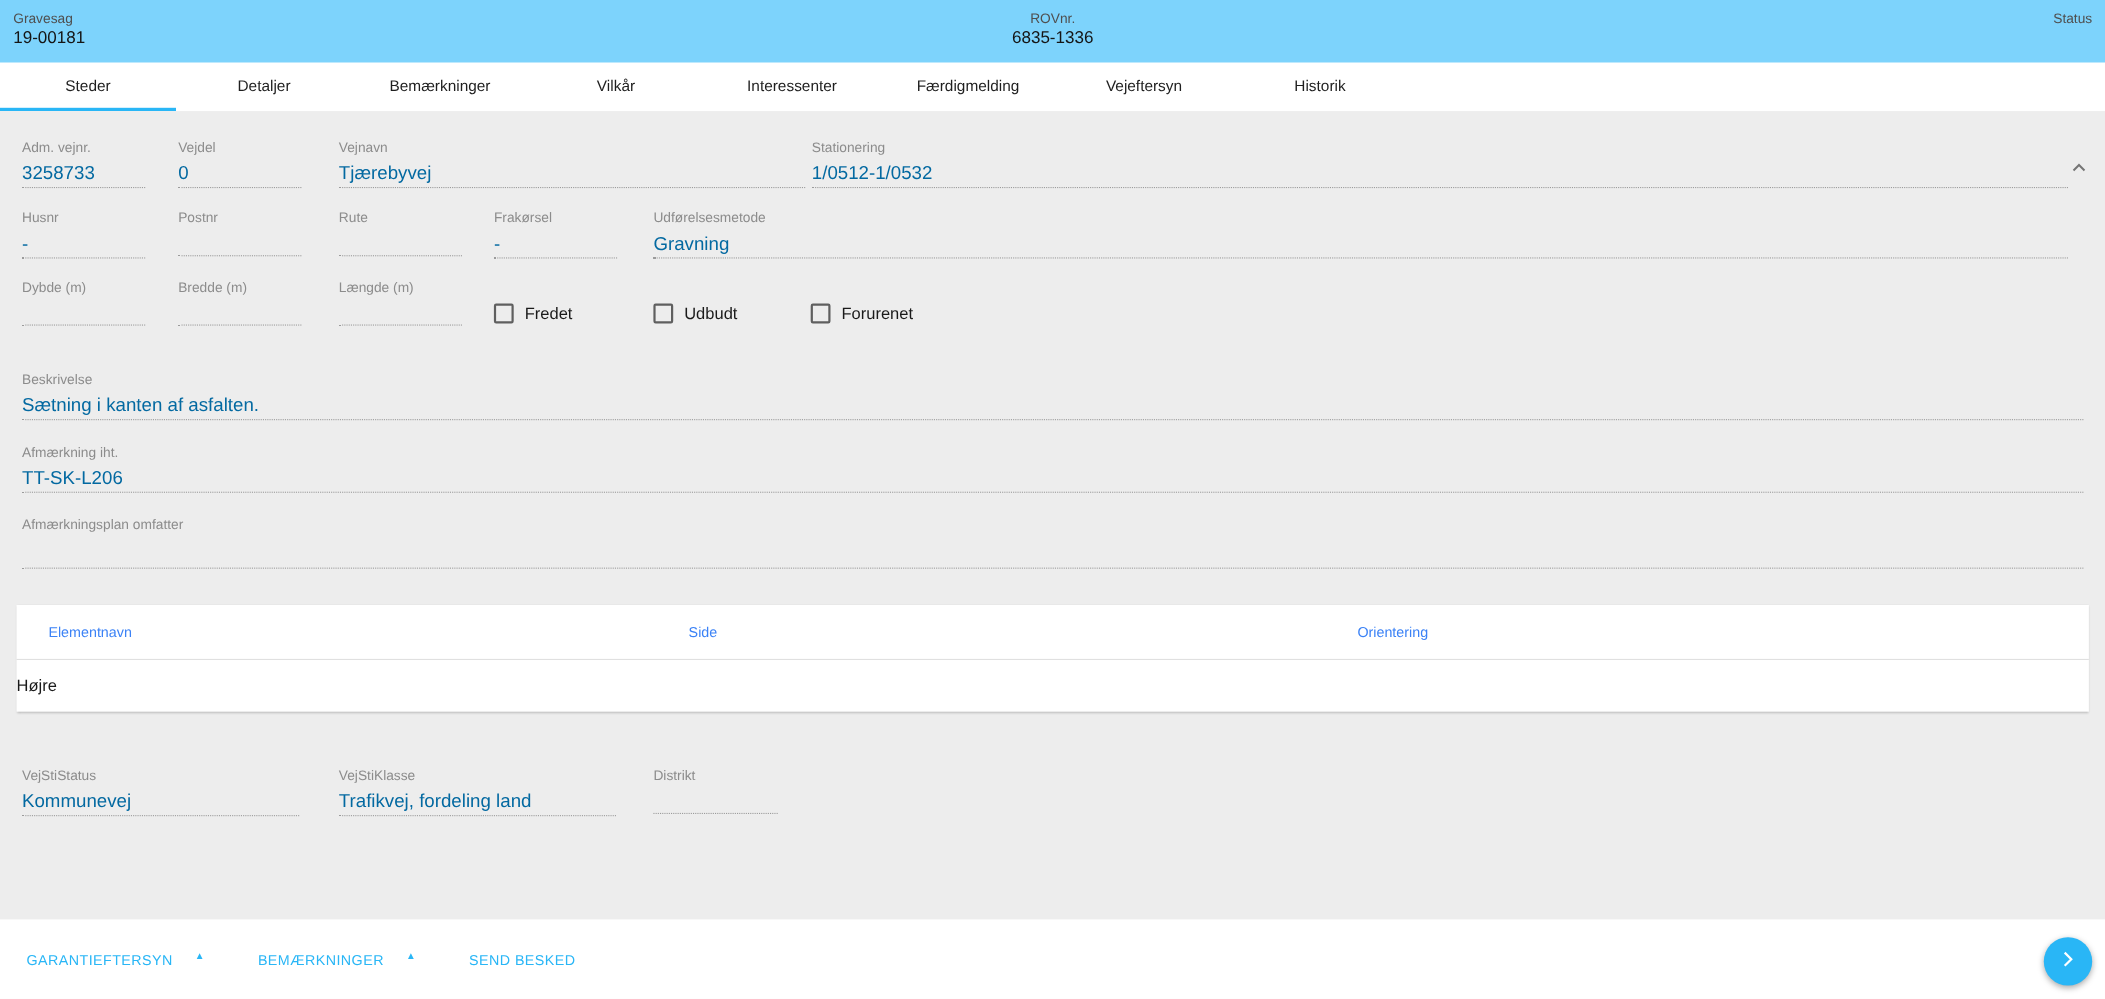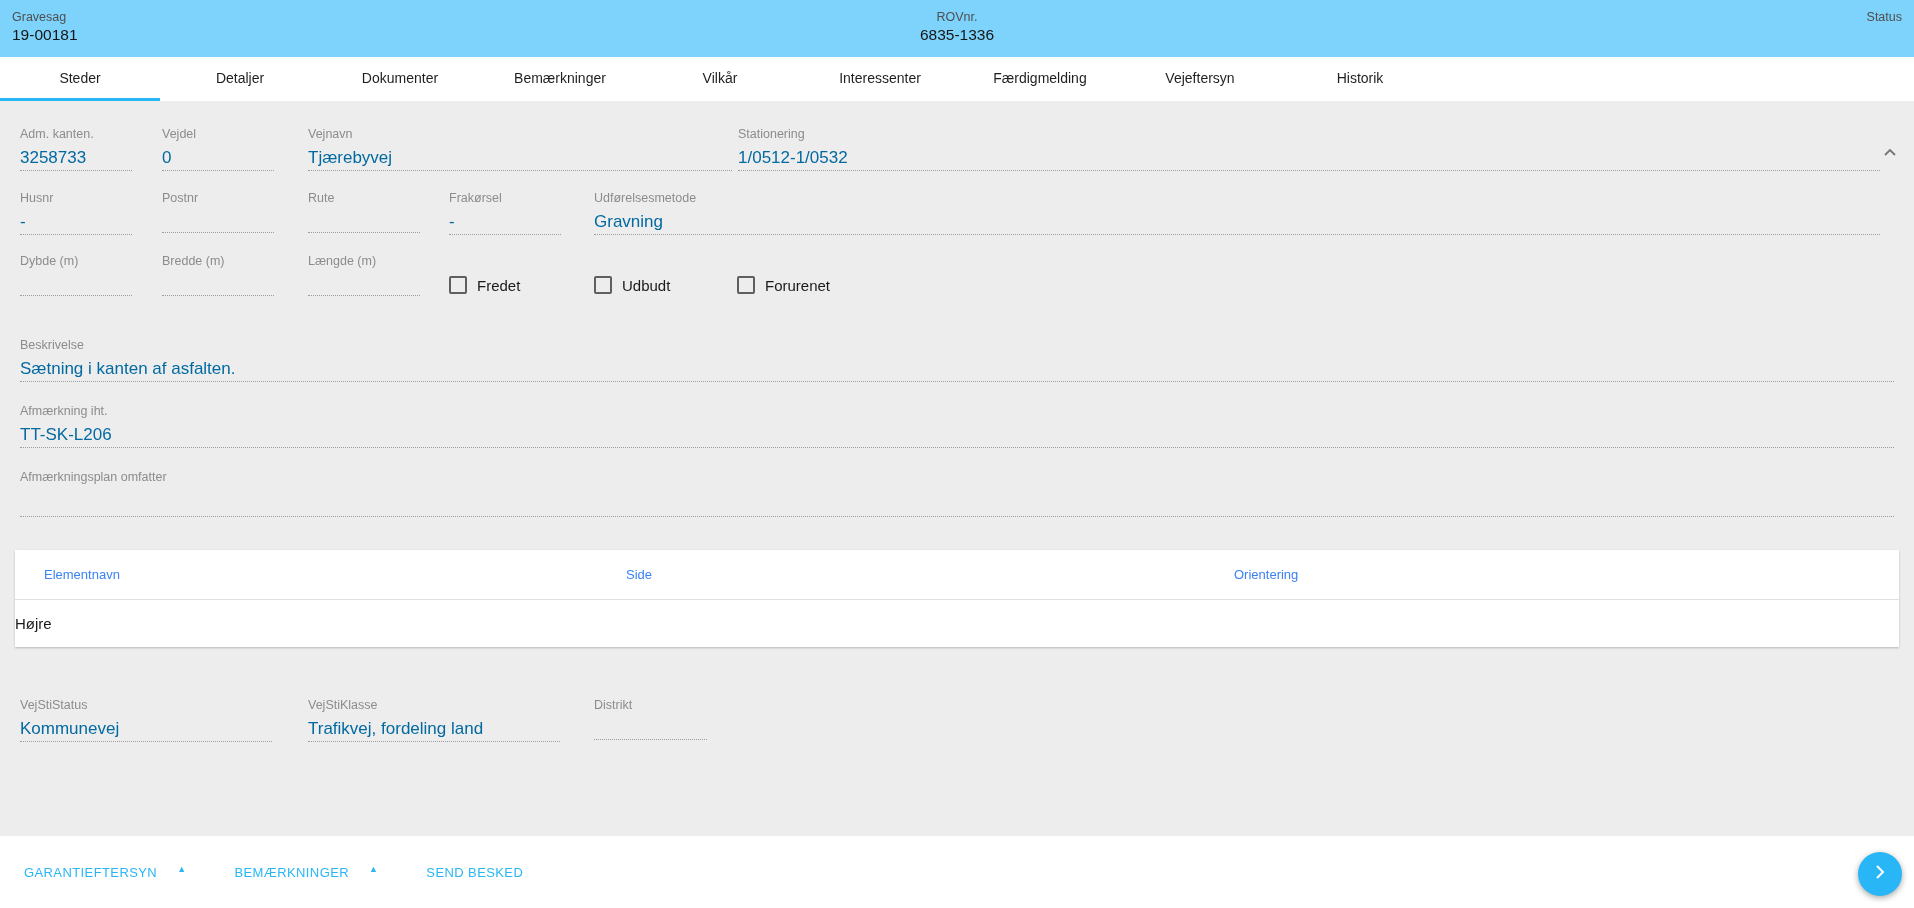--- a/index.html
+++ b/index.html
@@ -96,33 +96,32 @@
     <div class="hdr-value">6835-1336</div>
   </div>
   <div class="hdr-block hdr-right">
     <div class="hdr-label">Status</div>
   </div>
 </div>
 
 <div class="tabbar">
   <div class="tab active">Steder</div>
   <div class="tab">Detaljer</div>
-  <div class="tab">Dokumenter</div>
   <div class="tab">Bemærkninger</div>
   <div class="tab">Vilkår</div>
   <div class="tab">Interessenter</div>
   <div class="tab">Færdigmelding</div>
   <div class="tab">Vejeftersyn</div>
   <div class="tab">Historik</div>
 </div>
 
 <div class="panel">
 
   <div class="f" style="left:20px; top:26px; width:112px">
-    <div class="lab">Adm. kanten.</div>
+    <div class="lab">Adm. vejnr.</div>
     <div class="val">3258733</div>
   </div>
   <div class="f" style="left:162px; top:26px; width:112px">
     <div class="lab">Vejdel</div>
     <div class="val">0</div>
   </div>
   <div class="f" style="left:308px; top:26px; width:424px">
     <div class="lab">Vejnavn</div>
     <div class="val">Tjærebyvej</div>
   </div>

